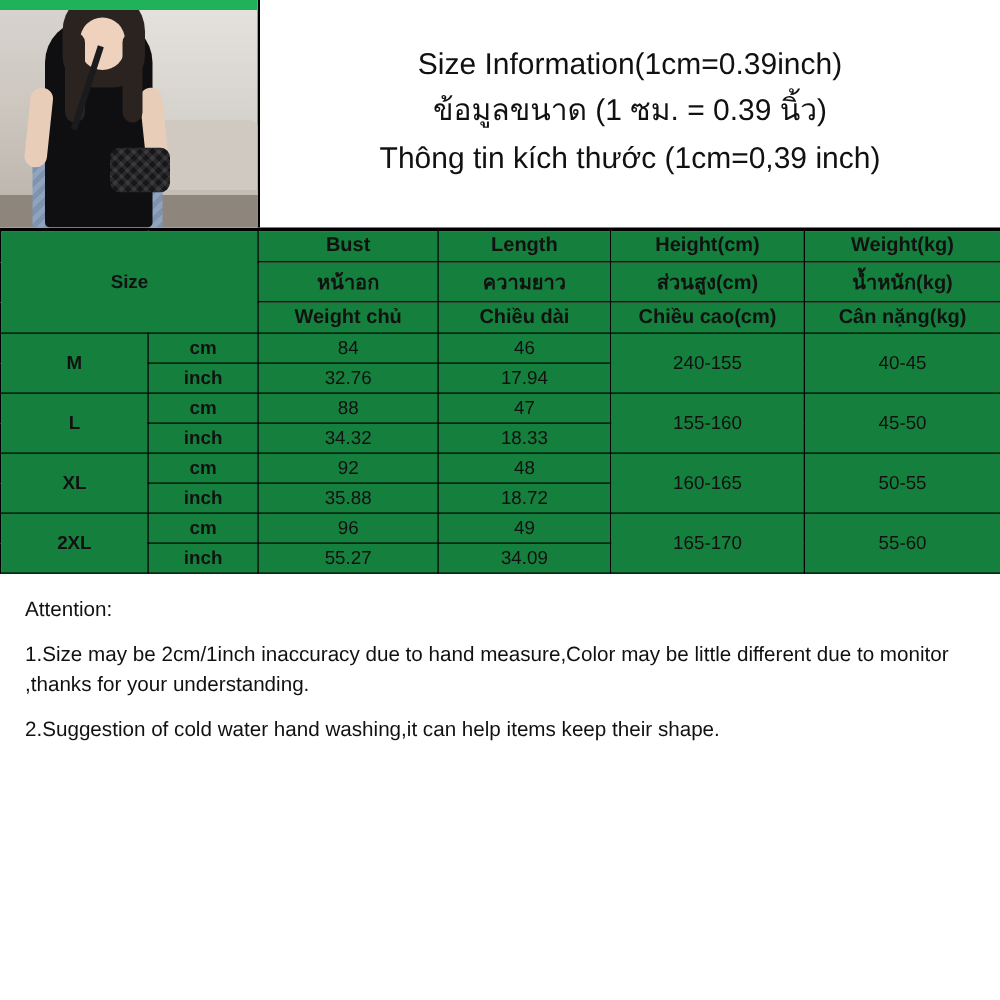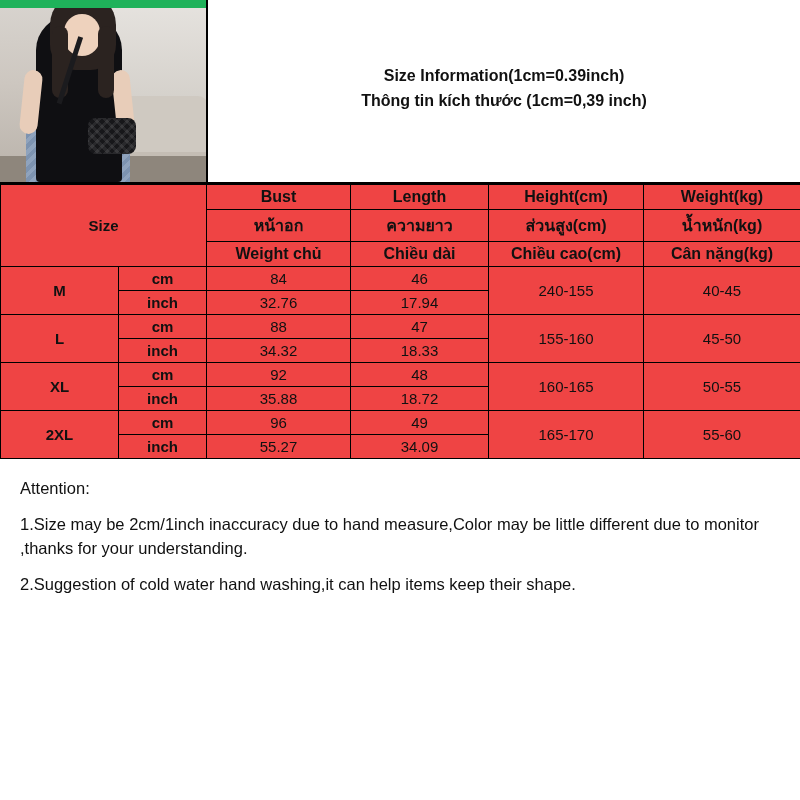--- a/index.html
+++ b/index.html
@@ -108,38 +108,38 @@
     flex: 1 1 auto;
     display: flex;
     flex-direction: column;
     align-items: center;
     justify-content: center;
     text-align: center;
     padding: 6px 10px 10px 10px;
     box-sizing: border-box;
   }
   .titleblock .line {
-    font-weight: bold;
-    font-size: 16px;
+    font-weight: normal;
+    font-size: 24px;
     line-height: 1.55;
     white-space: nowrap;
   }
 
   
   table.sizetable {
     border-collapse: collapse;
     width: 800px;
     table-layout: fixed;
   }
   table.sizetable td {
     border: 1px solid #000;
     text-align: center;
     font-size: 15px;
     padding: 3px 2px;
-    background: #ef4444;
+    background: #15803d;
   }
   table.sizetable td.hdr {
     font-weight: bold;
     font-size: 16px;
   }
   td.sizecell {
     font-weight: bold;
     font-size: 22px;
   }
   td.sizelabel-big {
@@ -193,20 +193,21 @@
       <div class="face"></div>
       <div class="hair2"></div>
       <div class="hair3"></div>
       <div class="strap"></div>
       <div class="bag"></div>
       <div class="greenbar"></div>
     </div>
 
     <div class="titleblock">
       <div class="line">Size Information(1cm=0.39inch)</div>
+      <div class="line">ข้อมูลขนาด (1 ซม. = 0.39 นิ้ว)</div>
       <div class="line">Thông tin kích thước (1cm=0,39 inch)</div>
     </div>
   </div>
 
   <table class="sizetable">
     <colgroup>
       <col class="c-size">
         <col class="c-unit">
         <col class="c-bust">
         <col class="c-len">

